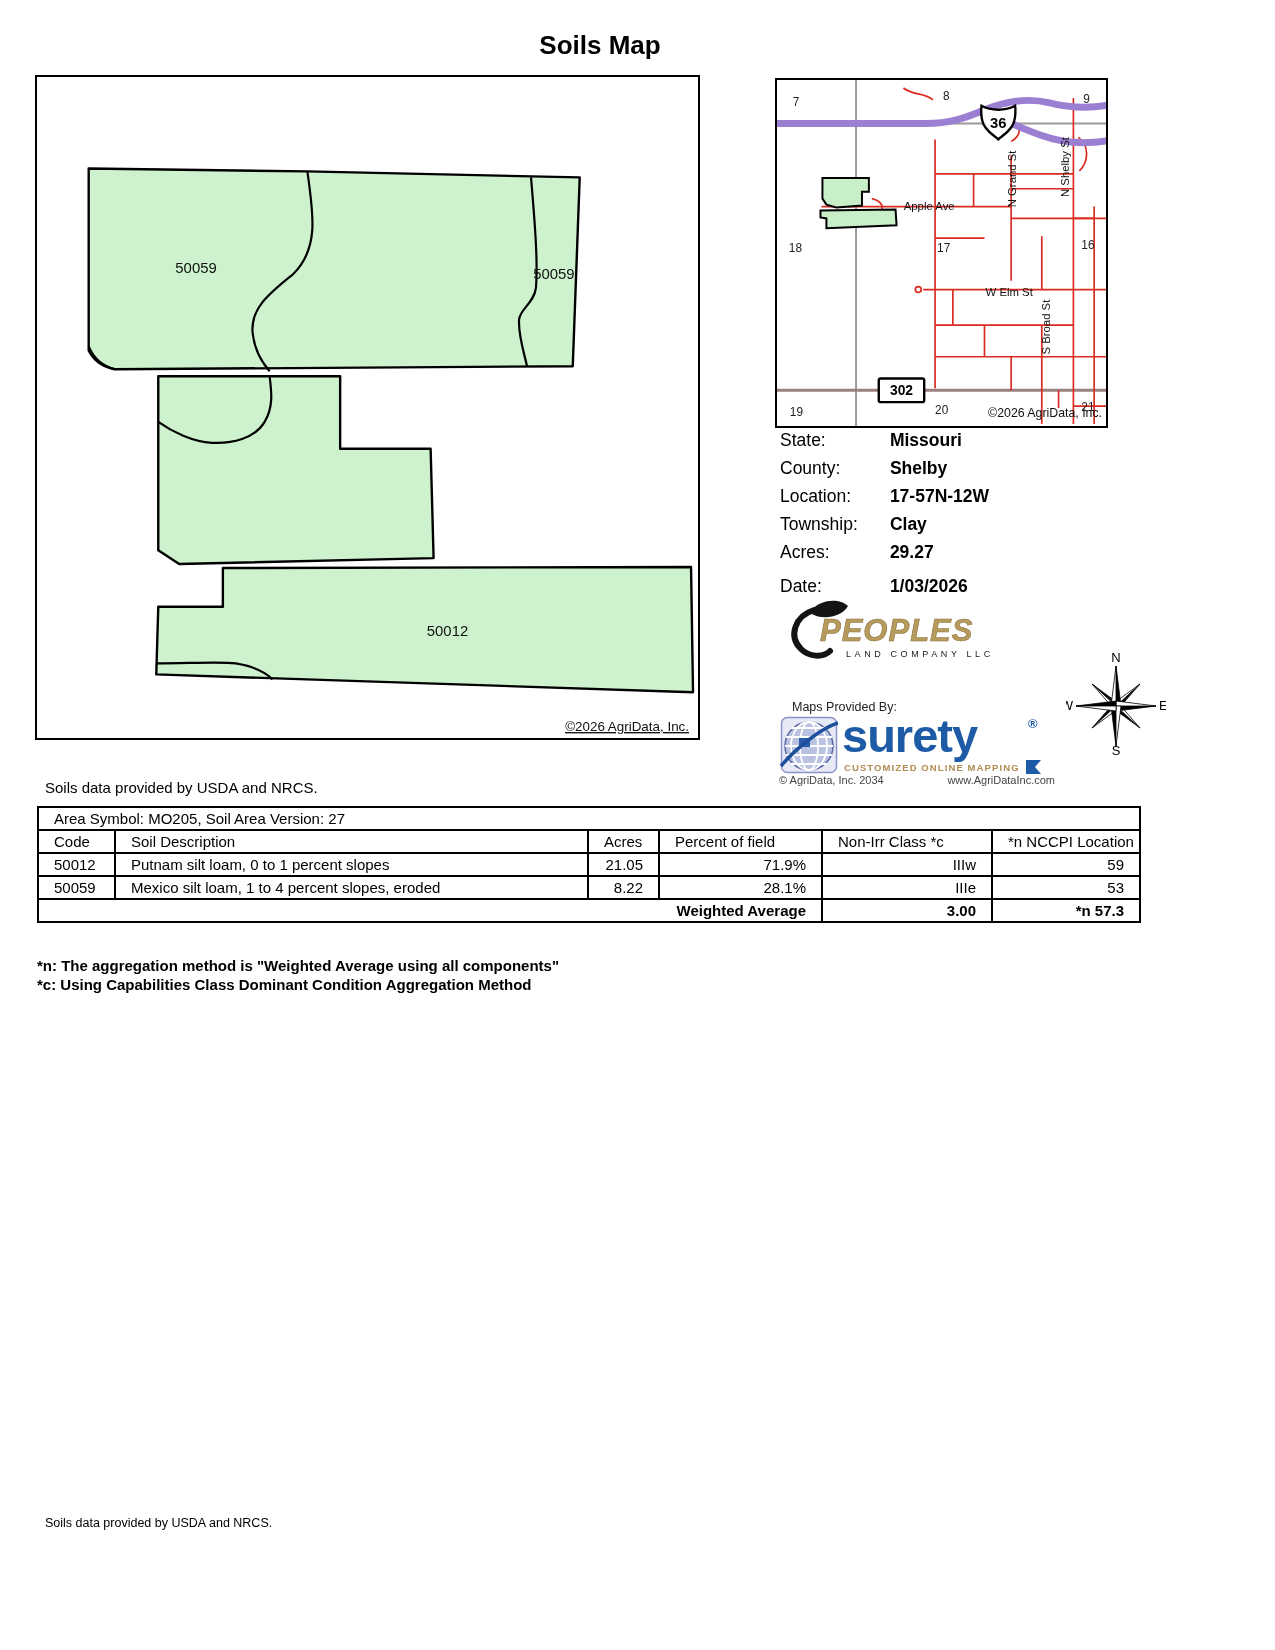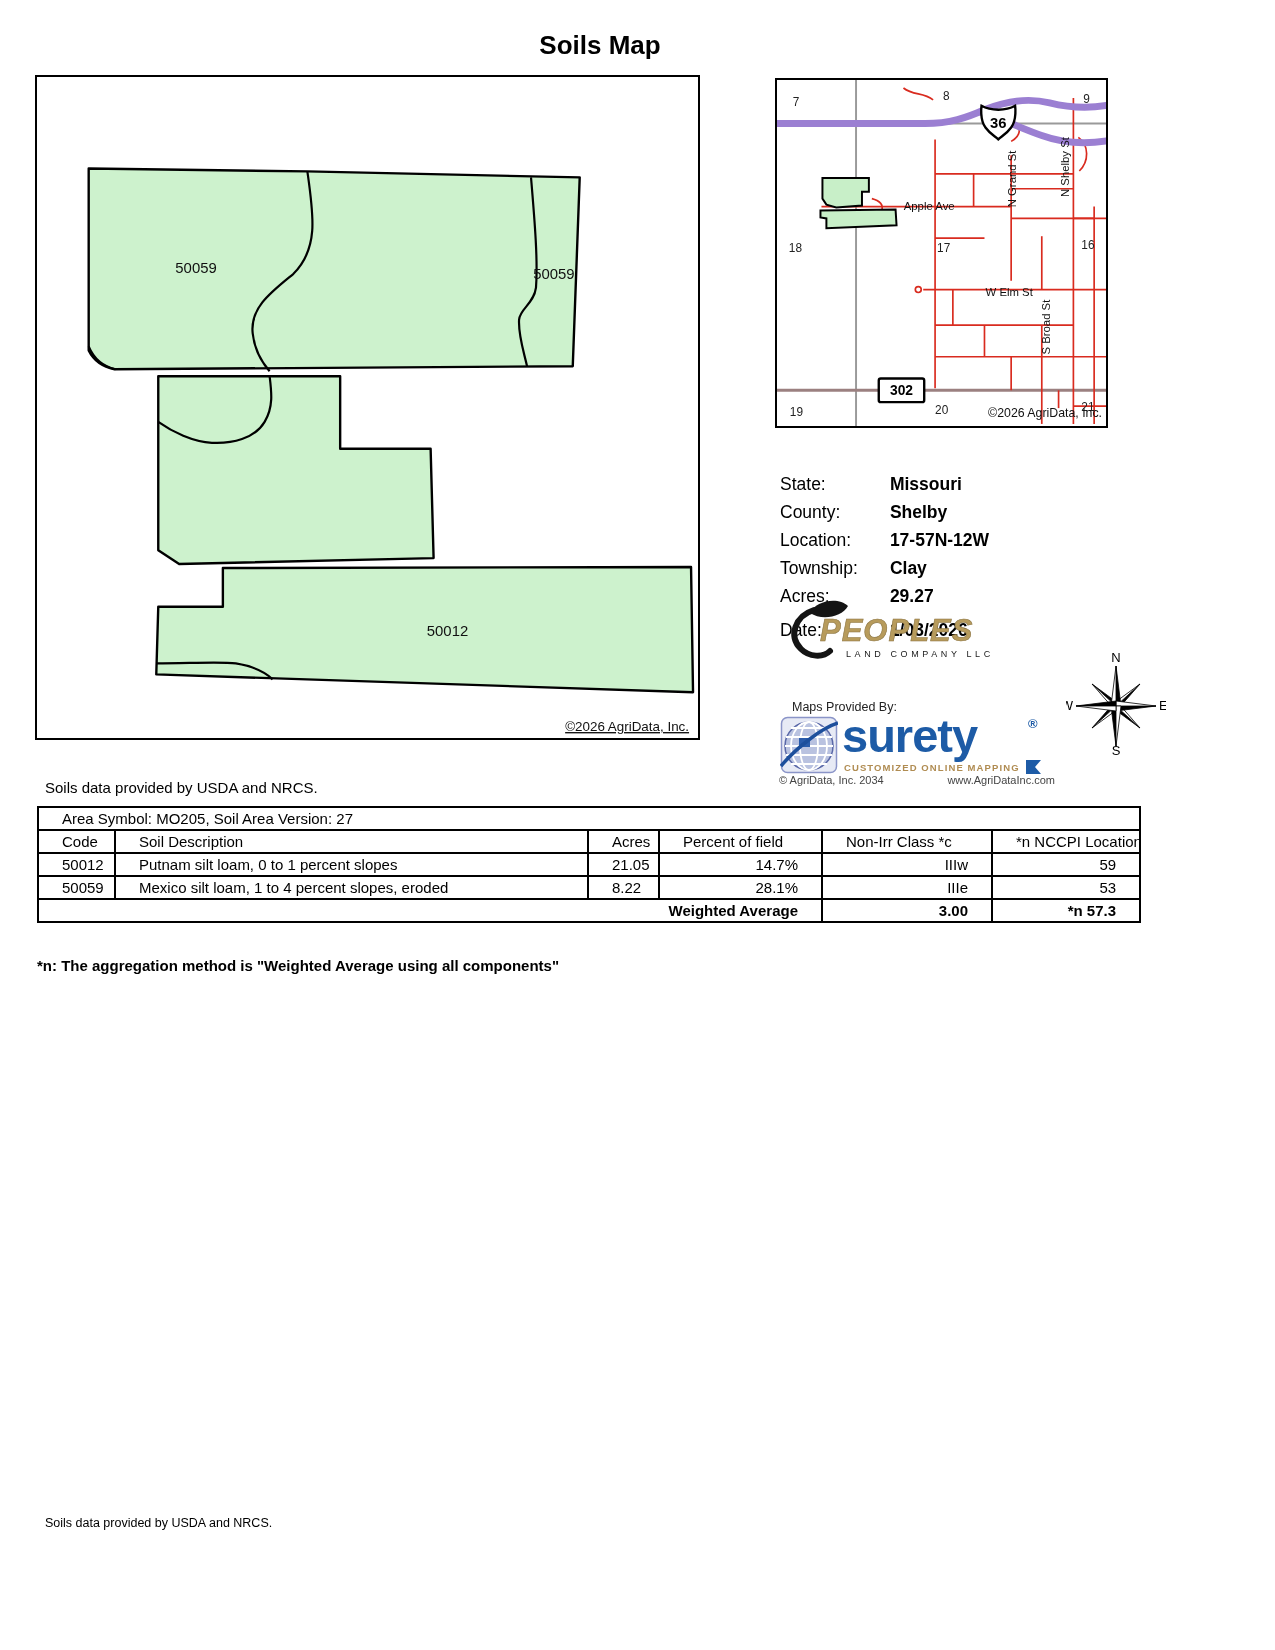--- a/index.html
+++ b/index.html
@@ -9,21 +9,21 @@
   .title { position:absolute; left:0; top:30px; width:1200px; text-align:center;
            font-size:26px; font-weight:bold; }
 
   .main-map { position:absolute; left:35px; top:75px; width:665px; height:665px;
               border:2px solid #000; background:#fff; }
   .locator  { position:absolute; left:775px; top:78px; width:333px; height:350px;
               border:2px solid #000; background:#fff; overflow:hidden; }
 
   .info { position:absolute; left:780px; top:430px; width:340px; }
   .info-row { position:absolute; left:0; width:340px; font-size:17.5px; }
-  .info-row .lbl { display:inline-block; width:105px;margin-top:44px; }
+  .info-row .lbl { display:inline-block; width:105px; }
   .info-row .val { font-weight:bold; }
 
   .peoples { position:absolute; left:782px; top:598px; width:215px; height:64px; }
 
   .maps-by { position:absolute; left:780px; top:700px; font-size:12.5px; color:#222;margin-left:12px; }
   .surety  { position:absolute; left:780px; top:716px; width:280px; height:60px; }
   .globe   { position:absolute; left:0; top:0; }
   .surety-word { position:absolute; left:62px; top:-8px; font-size:47px; font-weight:bold;
                  color:#1d5ba6; letter-spacing:-1px; }
   .surety-reg  { position:absolute; left:248px; top:0px; font-size:13px; color:#1d5ba6; font-weight:bold; }
@@ -35,21 +35,21 @@
   .surety-copy { position:absolute; left:779px; top:774px; width:276px; display:flex;
                  justify-content:space-between; font-size:11px; color:#444; }
 
   .compass { position:absolute; left:1066px; top:652px; }
 
   .soils-note     { position:absolute; left:45px; top:779px; font-size:15px; }
   .soils-note-btm { position:absolute; left:45px; top:1516px; font-size:12.5px; }
 
   table.soil { position:absolute; left:37px; top:806px; width:1102px;
                border-collapse:collapse; font-size:15px; table-layout:fixed; }
-  table.soil td, table.soil th { border:2px solid #000; padding:2px 23px; font-weight:normal;
+  table.soil td, table.soil th { border:2px solid #000; padding:2px 15px; font-weight:normal;
                text-align:left; height:20px; overflow:hidden; white-space:nowrap; }
   table.soil .num { text-align:right; }
   table.soil .bold { font-weight:bold; }
   col.c-code  { width:77px; }  col.c-desc { width:473px; } col.c-acres { width:71px; }
   col.c-pct   { width:163px; } col.c-ni   { width:170px; } col.c-nccpi { width:148px; }
 
   .footnotes { position:absolute; left:37px; top:956px; font-size:15px; line-height:19px;font-weight:bold; }
 
   svg text { font-family:"Liberation Sans", sans-serif; }
 </style>
@@ -270,21 +270,21 @@
       <th>Soil Description</th>
       <th>Acres</th>
       <th>Percent of field</th>
       <th>Non-Irr Class *c</th>
       <th>*n NCCPI Location</th>
     </tr>
     <tr>
       <td>50012</td>
       <td>Putnam silt loam, 0 to 1 percent slopes</td>
       <td class="num">21.05</td>
-      <td class="num">14.7%</td>
+      <td class="num">71.9%</td>
       <td class="num">IIIw</td>
       <td class="num">59</td>
     </tr>
     <tr>
       <td>50059</td>
       <td>Mexico silt loam, 1 to 4 percent slopes, eroded</td>
       <td class="num">8.22</td>
       <td class="num">28.1%</td>
       <td class="num">IIIe</td>
       <td class="num">53</td>
@@ -292,17 +292,18 @@
     <tr>
       <td colspan="4" class="num bold">Weighted Average</td>
       <td class="num bold">3.00</td>
       <td class="num bold">*n 57.3</td>
     </tr>
   </tbody>
     </table>
 
   <div class="footnotes">
     <div>*n: The aggregation method is "Weighted Average using all components"</div>
+    <div>*c: Using Capabilities Class Dominant Condition Aggregation Method</div>
   </div>
 
   <div class="soils-note-btm">Soils data provided by USDA and NRCS.</div>
 
 </div>
 
 </body></html>

